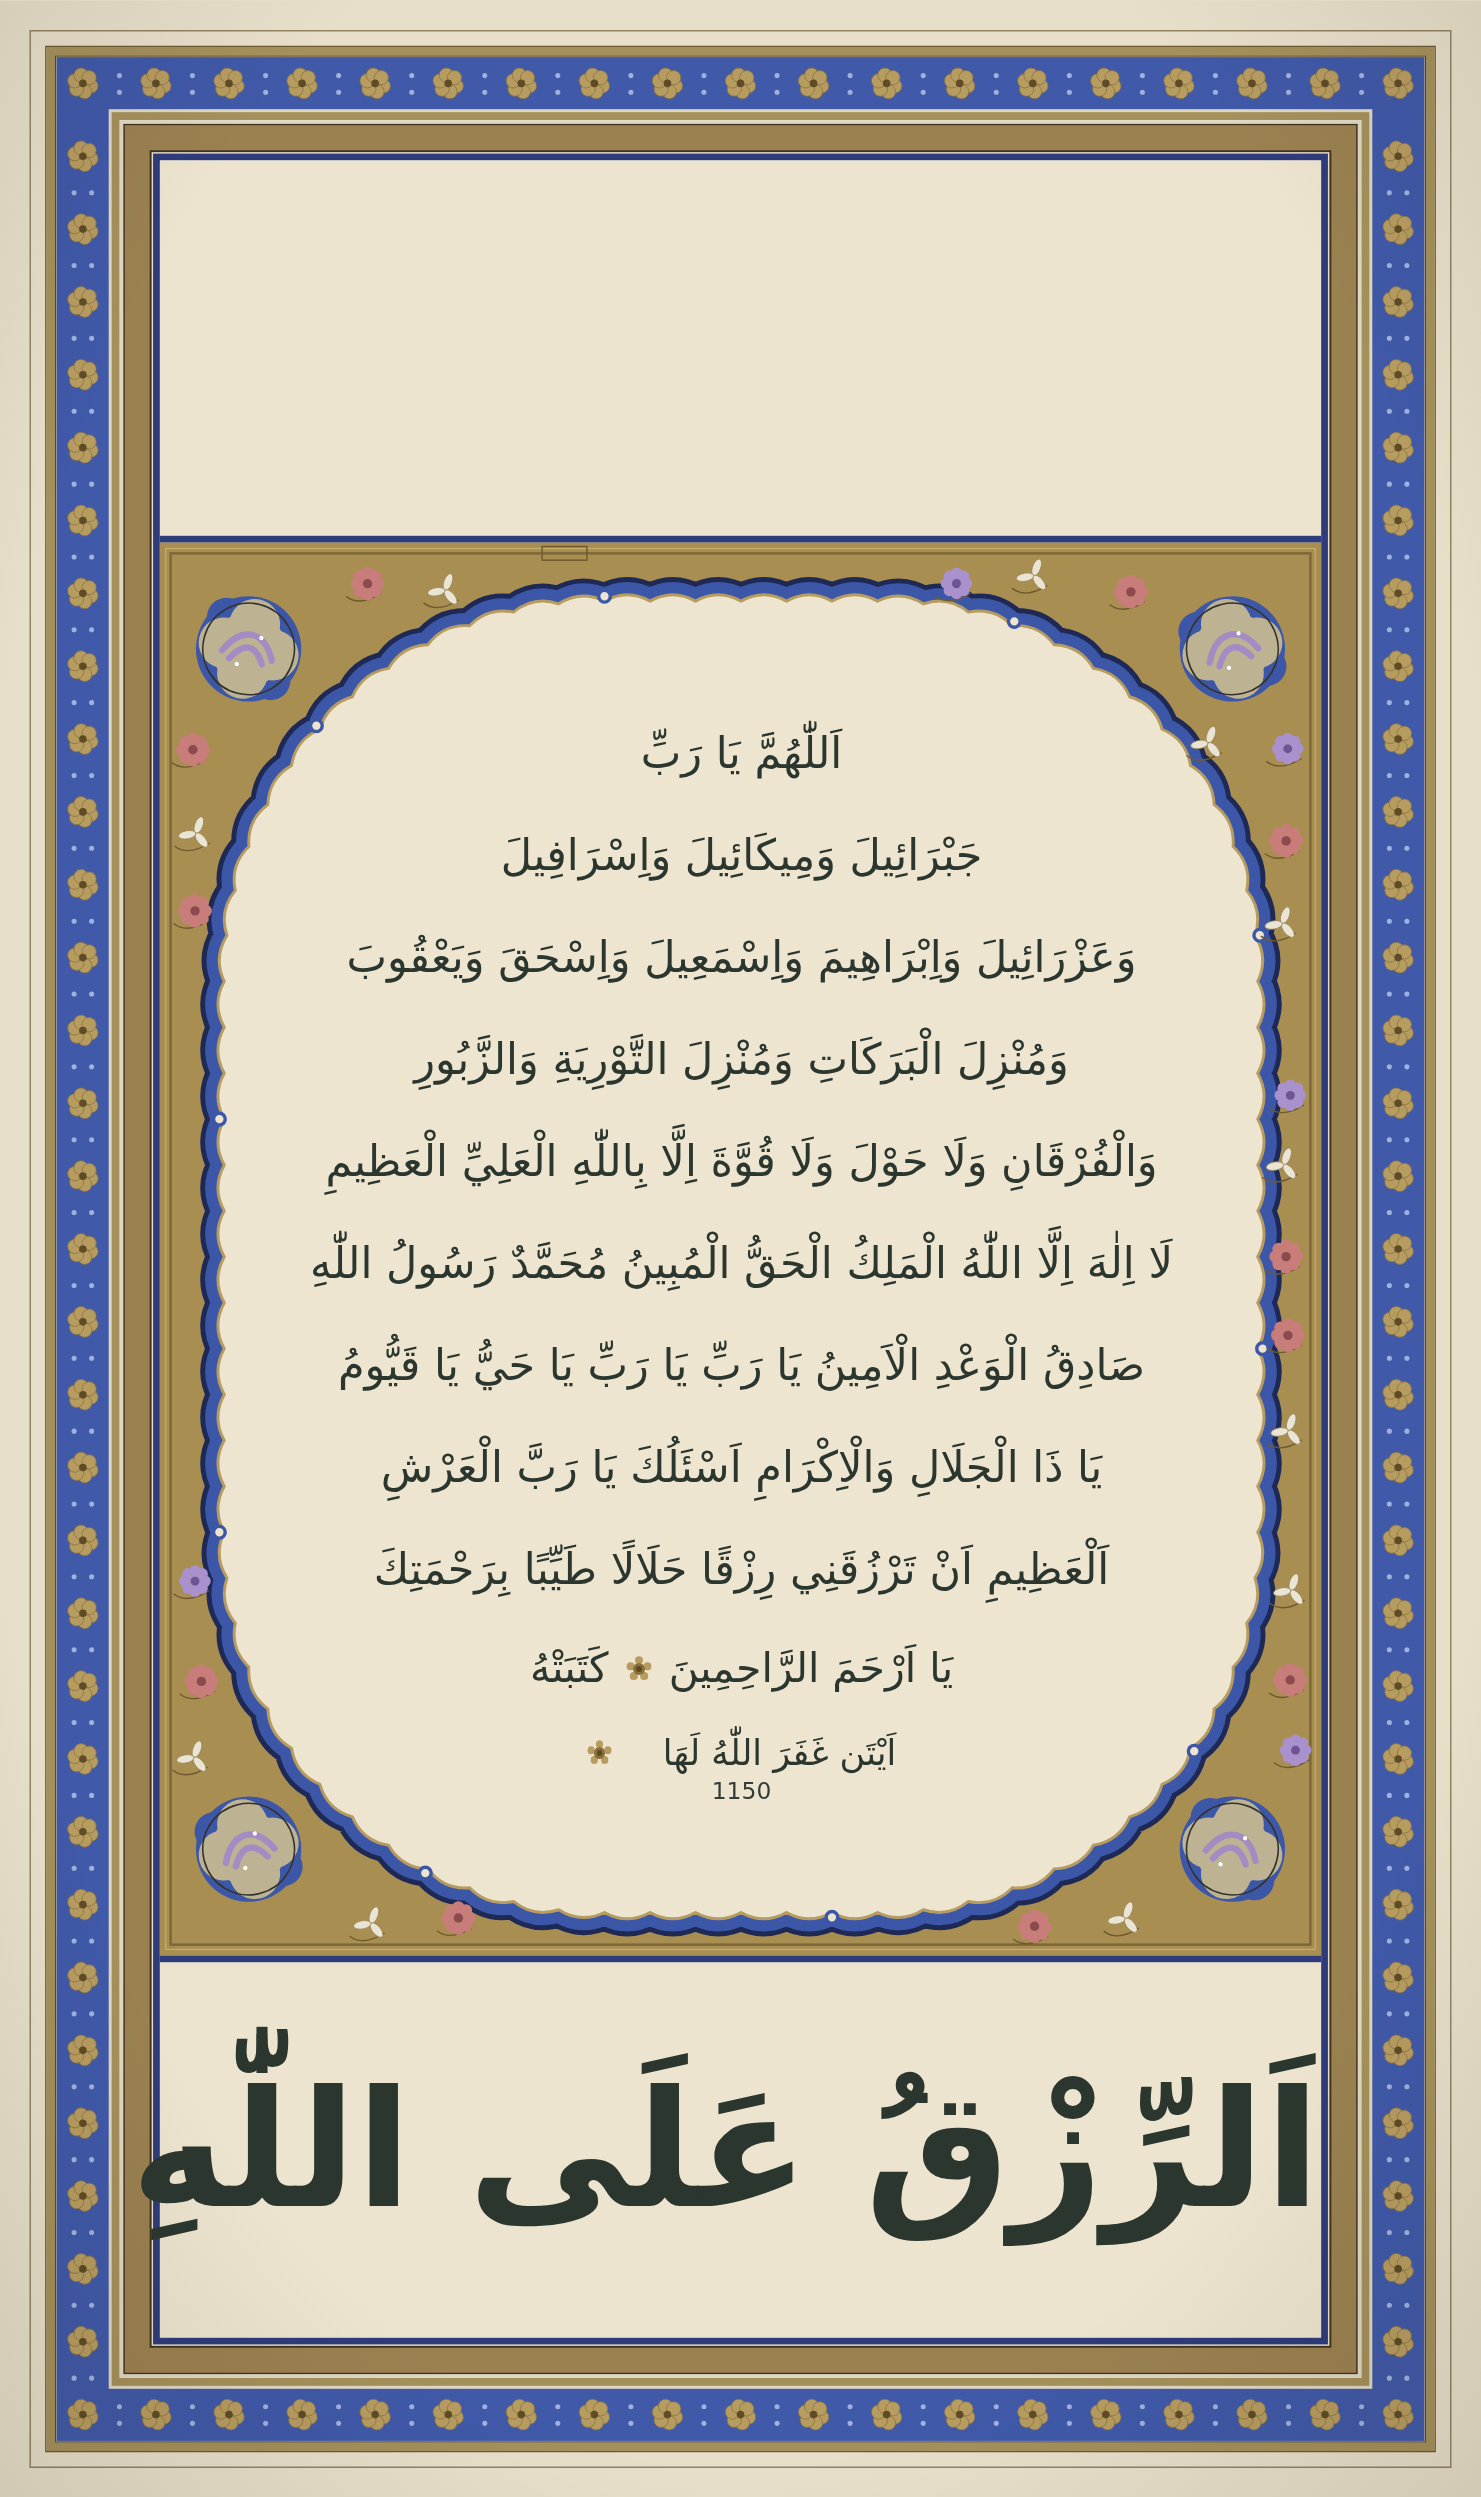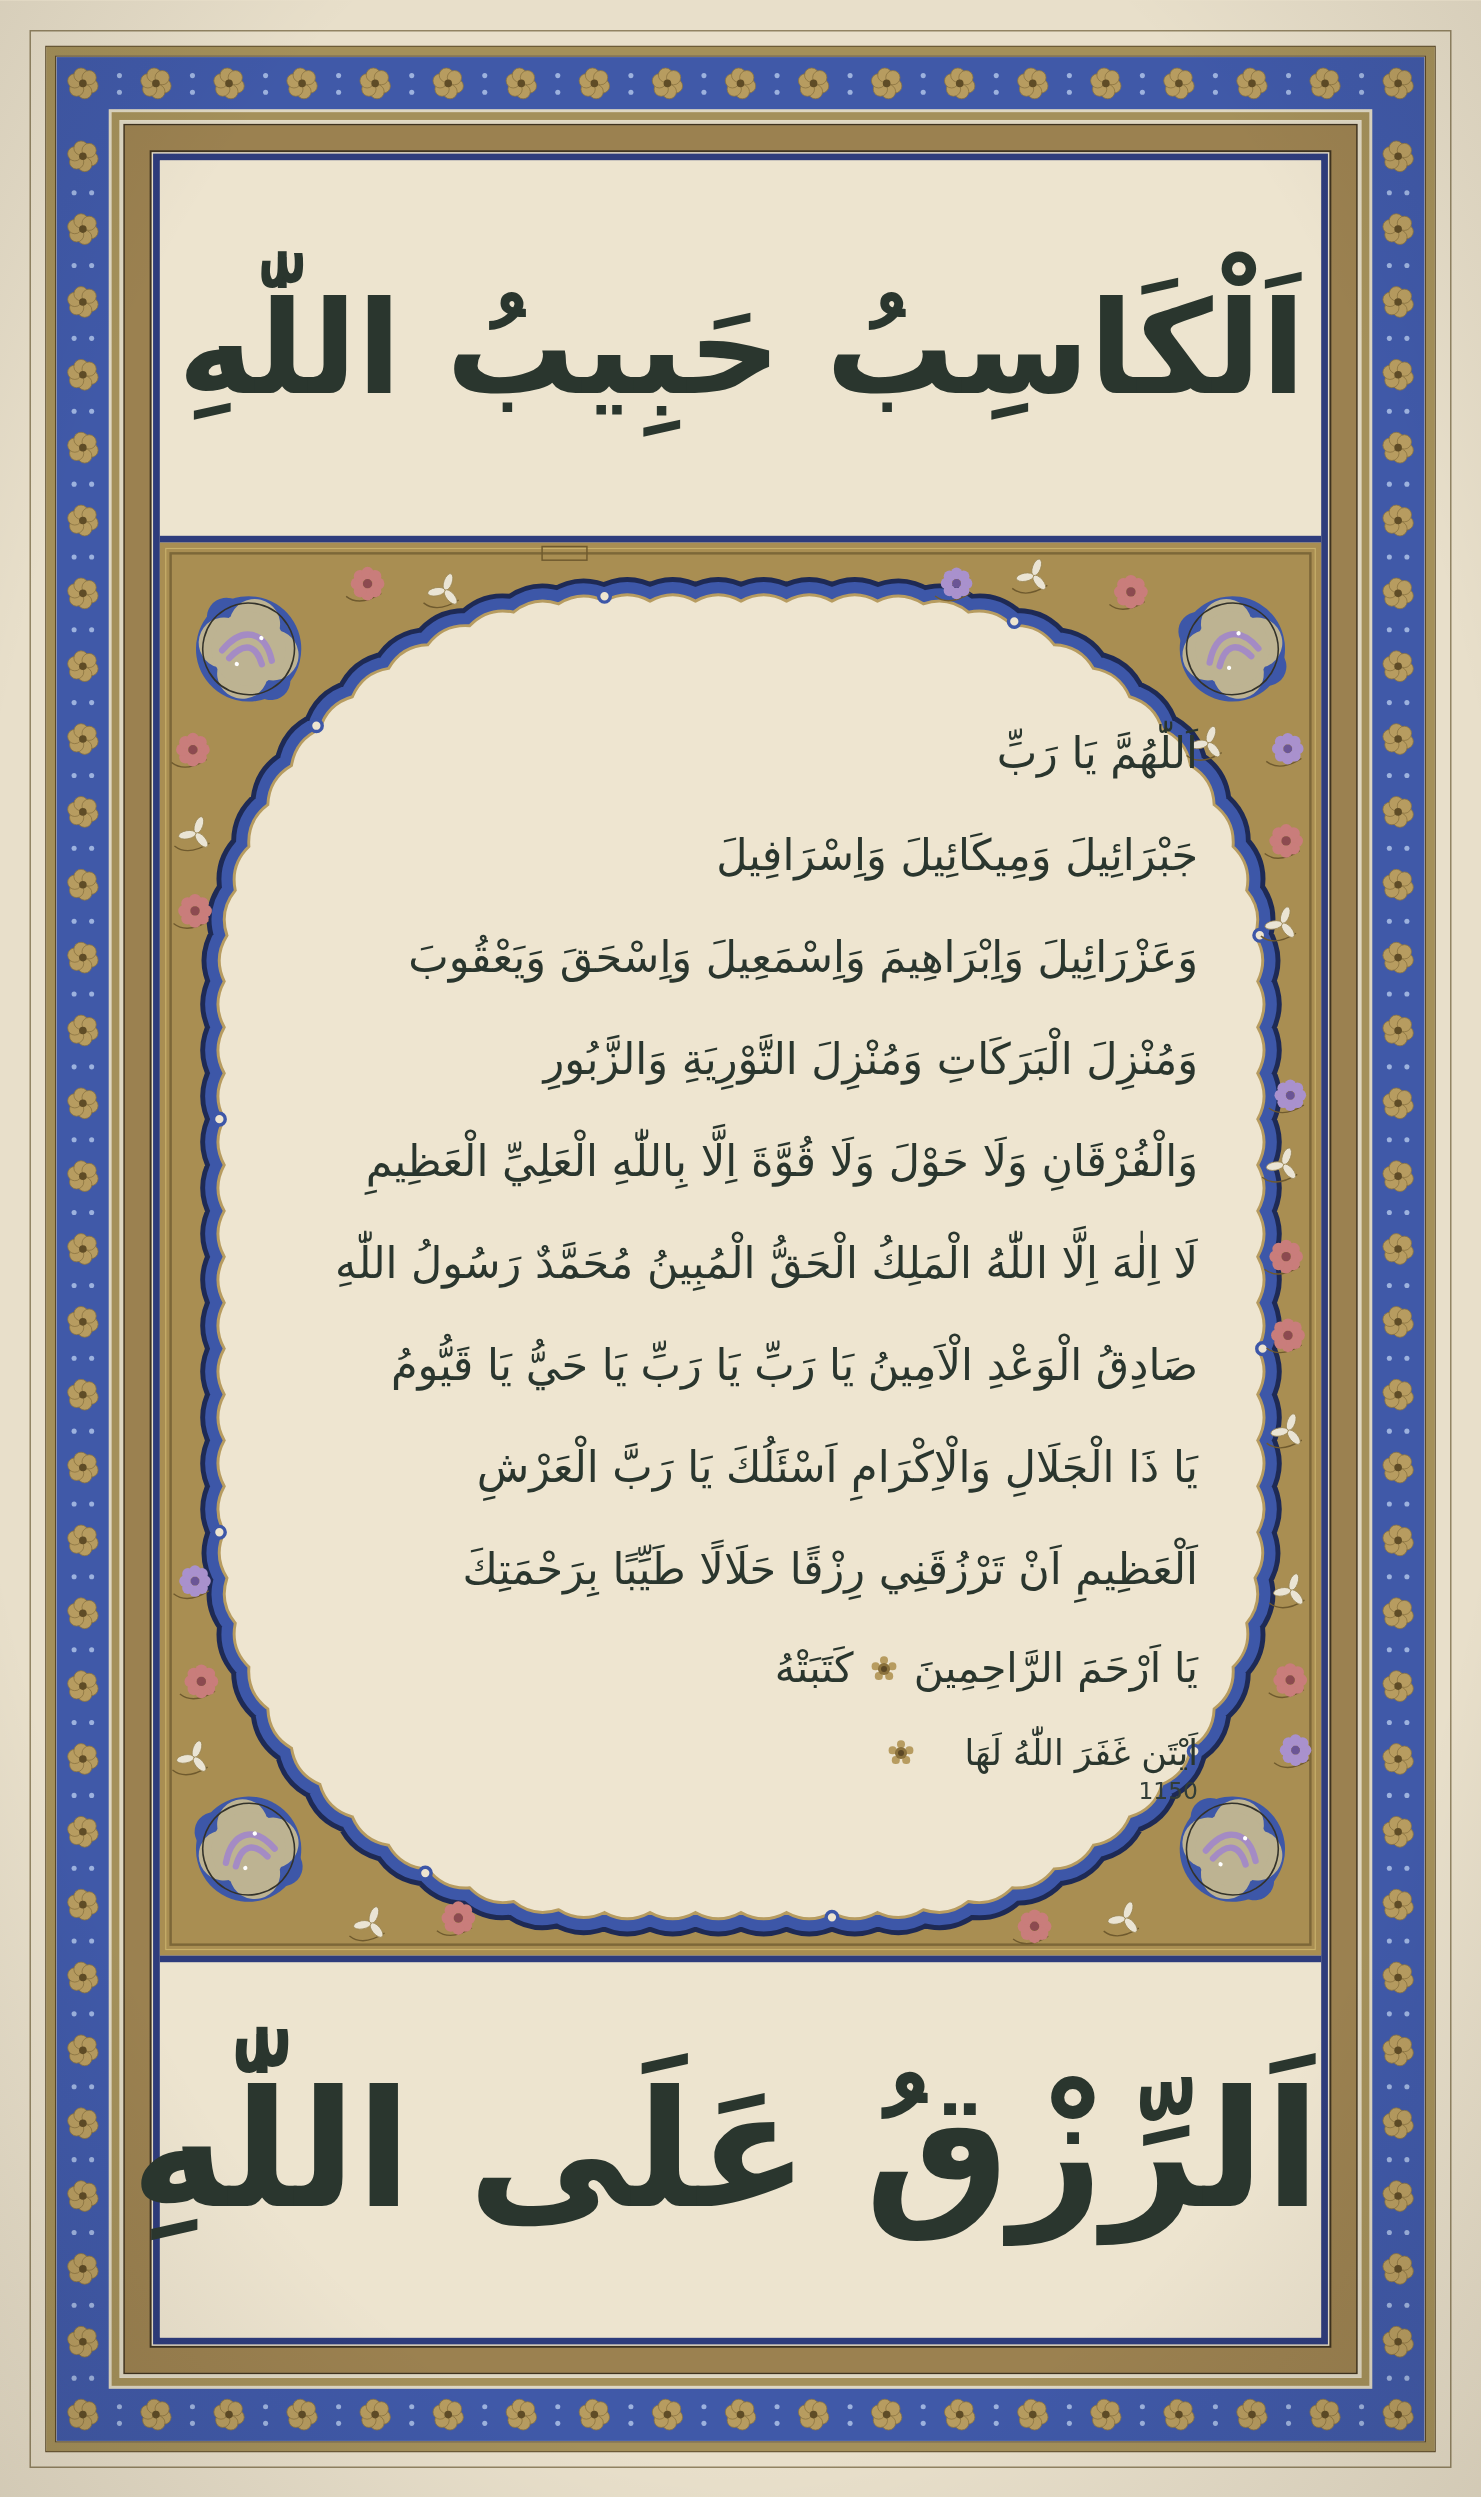--- a/index.html
+++ b/index.html
@@ -16,21 +16,21 @@
   .text-layer{position:absolute;z-index:2;direction:rtl;color:#2a362e;}
   .big-callig{
     display:flex;align-items:center;justify-content:center;
     text-align:center;font-weight:bold;line-height:1.05;
     white-space:nowrap;
   }
   .top-callig{left:166px;top:164px;width:1151px;height:369px;font-size:129px;}
   .bottom-callig{left:150px;top:1966px;width:1151px;height:369px;font-size:162px;}
   .medallion-text{
     left:285px;top:612px;width:913px;height:1283px;
-    display:flex;flex-direction:column;justify-content:center;align-items:flex-start;
+    display:flex;flex-direction:column;justify-content:center;align-items:center;
     text-align:center;
   }
   .mrow{font-size:43px;line-height:1;padding:29px 0 30px 0;white-space:nowrap;}
   .colophon-row{font-size:41px;line-height:1;padding:27px 0;white-space:nowrap;display:flex;align-items:center;gap:17.6px;direction:rtl;}
   .signature-row{font-size:35px;line-height:1;padding:19.5px 0 3.9px 0;white-space:nowrap;display:flex;align-items:center;gap:51px;direction:rtl;}
   .hijri-date{font-size:23.4px;line-height:1;padding:5.9px 0 0 0;color:#323d37;}
   .rosette{
     position:relative;display:inline-block;width:25px;height:25px;flex:0 0 auto;
   }
   .rosette::before{
@@ -1241,21 +1241,20 @@
           <circle cx="0" cy="26" r="26" fill="#bdb392"></circle>
           <circle r="38" fill="#bdb392"></circle>
           <circle r="47" fill="none" stroke="#33322a" stroke-width="1.6"></circle>
           <path d="M-26,8 C-12,-22 12,-22 26,6 M-17,14 C-6,-6 6,-6 17,12" stroke="#a48bc4" stroke-width="6.5" fill="none" stroke-linecap="round"></path>
           <circle cx="-8" cy="18" r="2.2" fill="#fff"></circle>
           <circle cx="10" cy="-14" r="2.2" fill="#fff"></circle>
         </g>
         <rect x="0" y="0" width="1519" height="2561" fill="url(#vg)"></rect>
       </svg></div>
 
-  <div class="text-layer big-callig top-callig">اَلْكَاسِبُ حَبِيبُ اللّٰهِ</div>
 
   <div class="text-layer medallion-text">
     <div id="medallion-lines" style="display:contents;"><div class="mrow">اَللّٰهُمَّ يَا رَبِّ</div><div class="mrow">جَبْرَائِيلَ وَمِيكَائِيلَ وَاِسْرَافِيلَ</div><div class="mrow">وَعَزْرَائِيلَ وَاِبْرَاهِيمَ وَاِسْمَعِيلَ وَاِسْحَقَ وَيَعْقُوبَ</div><div class="mrow">وَمُنْزِلَ الْبَرَكَاتِ وَمُنْزِلَ التَّوْرِيَةِ وَالزَّبُورِ</div><div class="mrow">وَالْفُرْقَانِ وَلَا حَوْلَ وَلَا قُوَّةَ اِلَّا بِاللّٰهِ الْعَلِيِّ الْعَظِيمِ</div><div class="mrow">لَا اِلٰهَ اِلَّا اللّٰهُ الْمَلِكُ الْحَقُّ الْمُبِينُ مُحَمَّدٌ رَسُولُ اللّٰهِ</div><div class="mrow">صَادِقُ الْوَعْدِ الْاَمِينُ يَا رَبِّ يَا رَبِّ يَا حَيُّ يَا قَيُّومُ</div><div class="mrow">يَا ذَا الْجَلَالِ وَالْاِكْرَامِ اَسْئَلُكَ يَا رَبَّ الْعَرْشِ</div><div class="mrow">اَلْعَظِيمِ اَنْ تَرْزُقَنِي رِزْقًا حَلَالًا طَيِّبًا بِرَحْمَتِكَ</div></div>
     <div class="colophon-row">
       <span>يَا اَرْحَمَ الرَّاحِمِينَ</span>
       <span class="rosette"></span>
       <span>كَتَبَتْهُ</span>
     </div>
     <div class="signature-row">
       <span>اَيْتَن غَفَرَ اللّٰهُ لَهَا</span>

